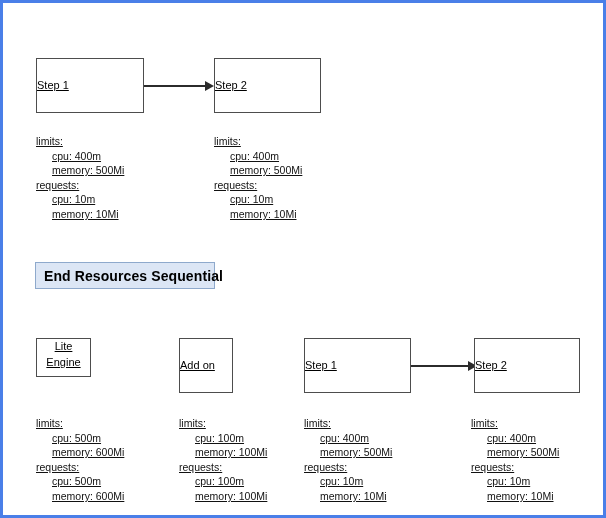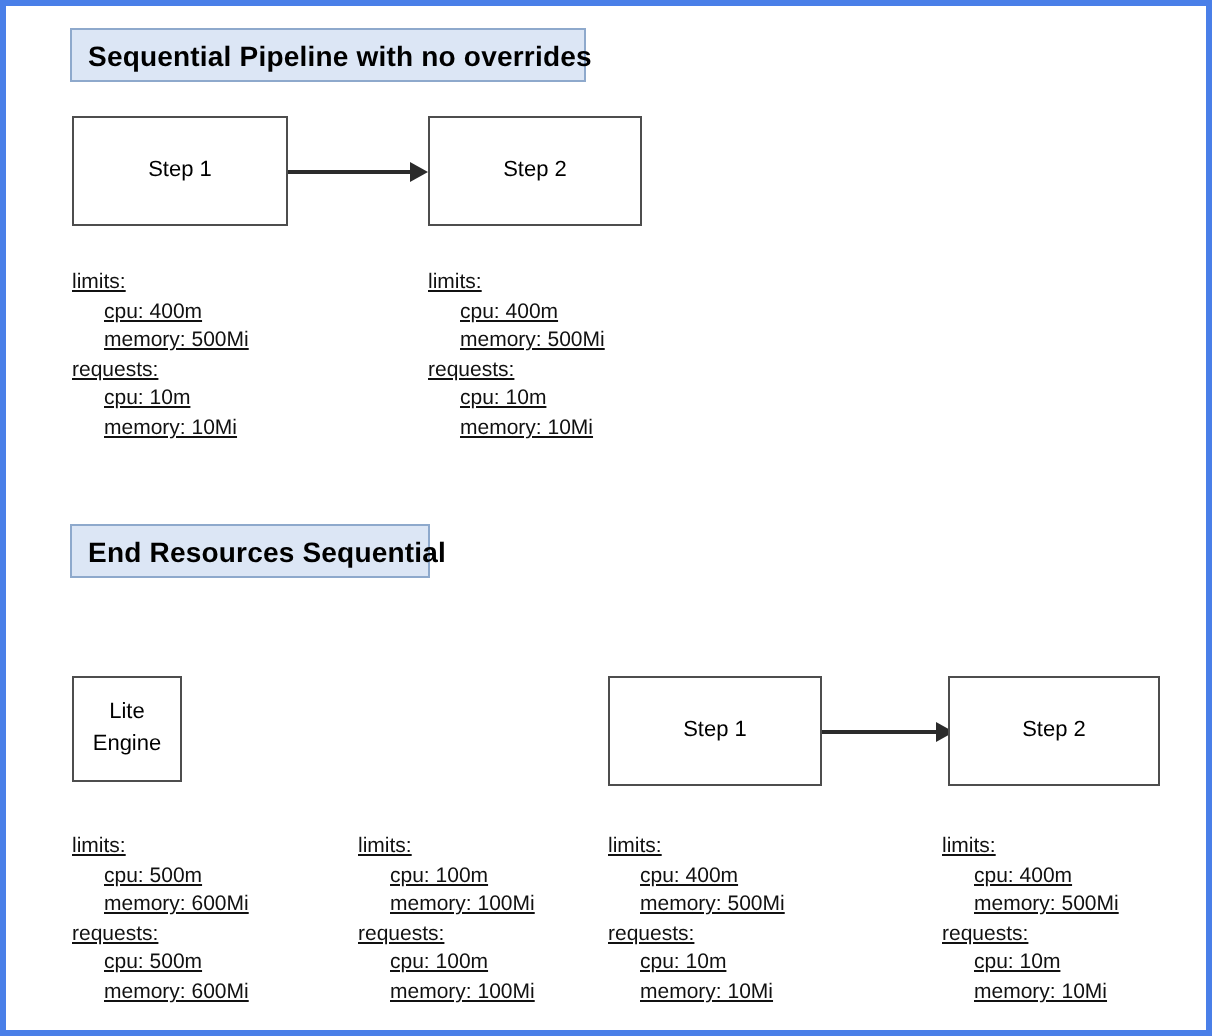--- a/index.html
+++ b/index.html
@@ -35,25 +35,26 @@
     white-space: nowrap;
   }
   
   .node-box {
     position: absolute;
     box-sizing: border-box;
     background: #ffffff;
     border: 1.5px solid #4d4d4d;
     display: flex;
     align-items: center;
-    justify-content: center;
+    justify-content: flex-start;
     text-align: center;
     font-size: 11px;
     color: #000000;
     line-height: 1.45;
+    text-decoration: underline;
   }
   .node-box .node-label {
     display: block;
   }
   
   .arrow {
     position: absolute;
     height: 0;
   }
   .arrow .shaft {
@@ -87,21 +88,20 @@
   .res-block .sub {
     display: block;
     padding-left: 16px;
   }
 </style>
 </head>
 <body>
 
 <div id="canvas">
 
-  <div class="title-chip" style="left:32px; top:11px; width:258px; height:27px;">Sequential Pipeline with no overrides</div>
 
   <div class="node-box" style="left:33px; top:55px; width:108px; height:55px;">
     <span class="node-label">Step 1</span>
   </div>
 
   <div class="arrow" style="left:141px; top:82px; width:70px;">
     <div class="shaft" style="width:62px;"></div>
     <div class="head" style="left:61px;"></div>
   </div>
 
@@ -122,25 +122,28 @@
     <span class="key">limits:</span>
     <span class="sub">cpu: 400m</span>
     <span class="sub">memory: 500Mi</span>
     <span class="key">requests:</span>
     <span class="sub">cpu: 10m</span>
     <span class="sub">memory: 10Mi</span>
   </div>
 
   <div class="title-chip" style="left:32px; top:259px; width:180px; height:27px;">End Resources Sequential</div>
 
-  <div class="node-box" style="left:33px; top:335px; width:55px; height:53px; flex-direction:column;">
+  <div class="node-box" style="left:33px; top:335px; width:55px; height:39px; flex-direction:column;">
     <span class="node-label">Lite</span>
     <span class="node-label">Engine</span>
   </div>
 
+  <div class="node-box" style="left:176px; top:335px; width:54px; height:55px;">
+    <span class="node-label">Add on</span>
+  </div>
 
   <div class="node-box" style="left:301px; top:335px; width:107px; height:55px;">
     <span class="node-label">Step 1</span>
   </div>
 
   <div class="arrow" style="left:408px; top:362px; width:66px;">
     <div class="shaft" style="width:58px;"></div>
     <div class="head" style="left:57px;"></div>
   </div>
 

